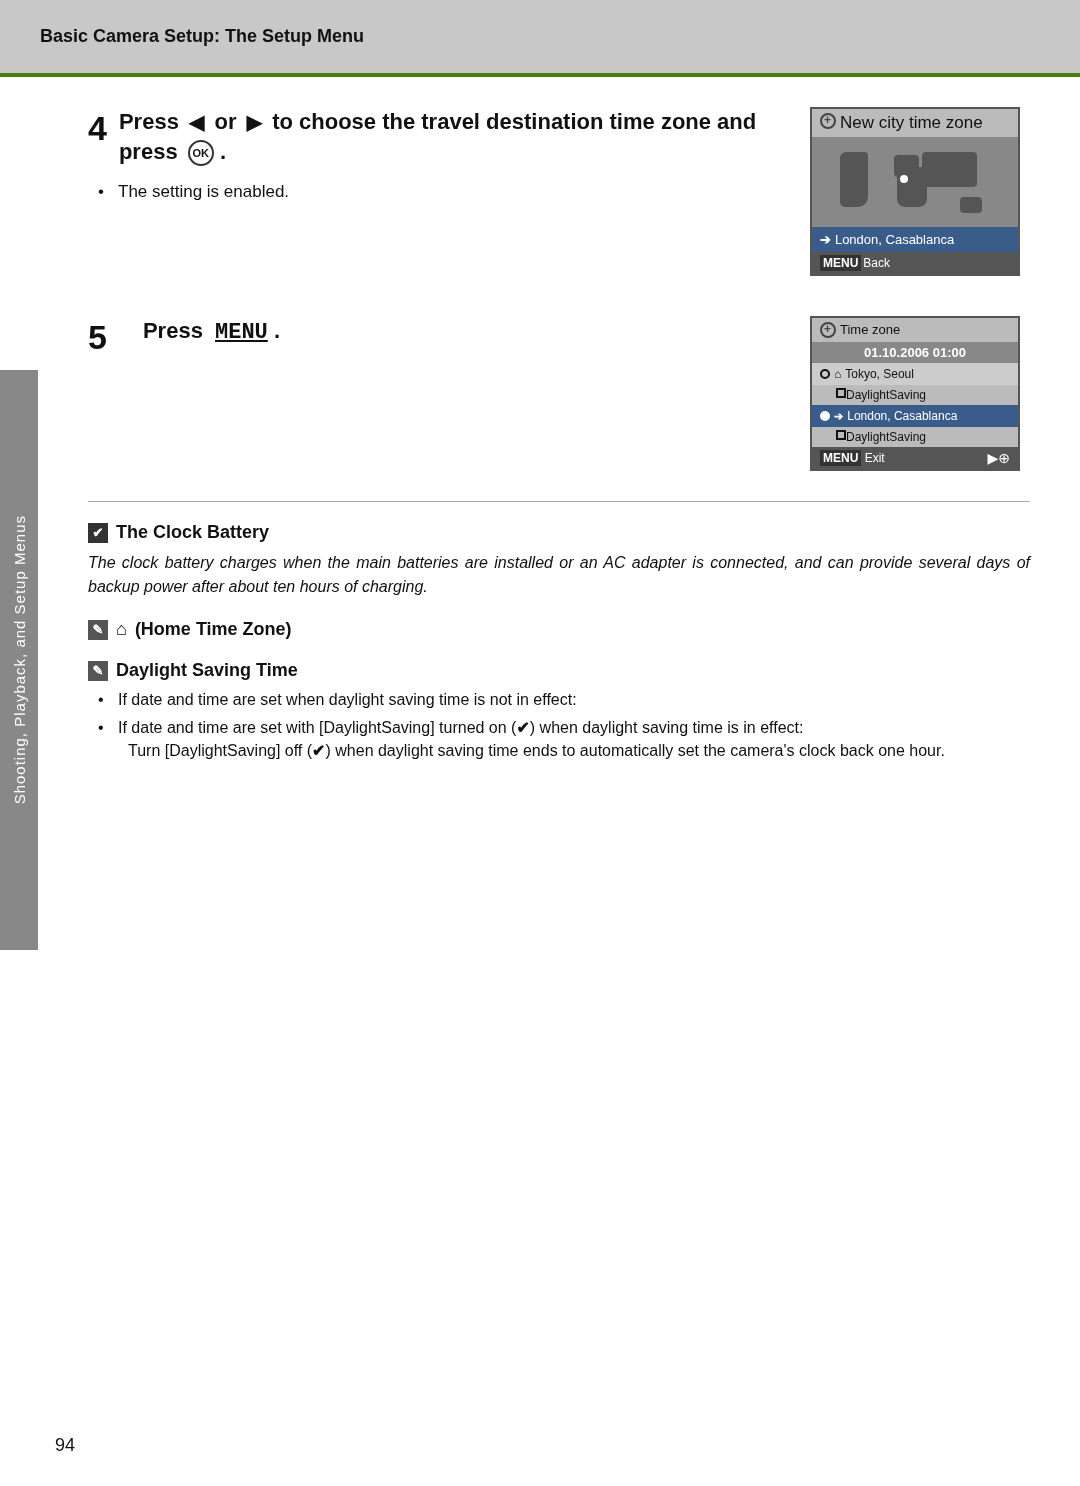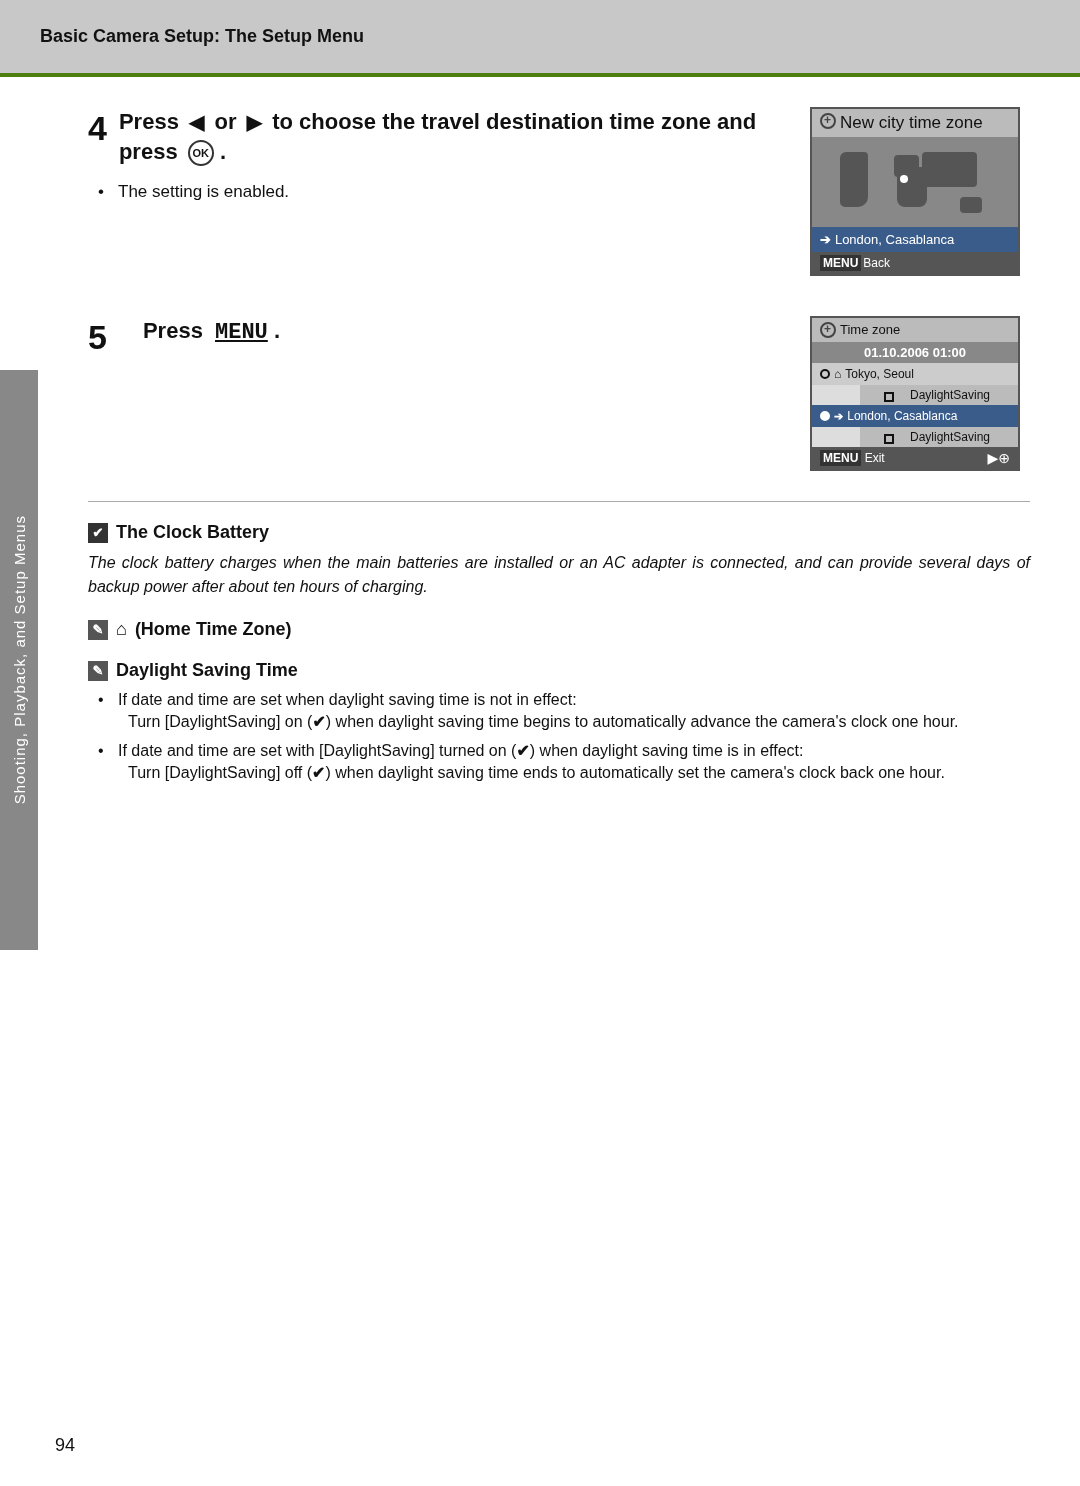--- a/index.html
+++ b/index.html
@@ -253,23 +253,22 @@
       align-items: center;
       gap: 4px;
       background: #ccc;
     }
 
     .screen5-row-indent {
       padding: 3px 8px 3px 24px;
       font-size: 12px;
       background: #bbb;
       display: flex;
-      align-items: flex-end;
-      gap: 16px;
-      margin-left: 48px;
+      align-items: flex-start;
+      gap: 0;
     }
 
     .screen5-row-selected {
       background: #3a5c8a;
       color: #fff;
     }
 
     .screen5-menu-bar {
       background: #555;
       color: #fff;
@@ -513,23 +512,20 @@
 
   <div class="note-section">
     <div class="note-title">
       <span class="pencil-icon">✎</span>
       <span>Daylight Saving Time</span>
     </div>
     <ul class="note-bullet-list">
       <li>
         <span>If date and time are set when daylight saving time is not in effect:</span>
         <br>
-        <span style="padding-left:10px;">
-          <span>Turn [DaylightSaving] on (</span><span style="font-weight:bold;">✔</span><span>) when daylight saving time begins to automatically advance the camera's clock one hour.</span>
-        </span>
       </li>
       <li>
         <span>If date and time are set with [DaylightSaving] turned on (</span><span style="font-weight:bold;">✔</span><span>) when daylight saving time is in effect:</span>
         <br>
         <span style="padding-left:10px;">
           <span>Turn [DaylightSaving] off (</span><span style="font-weight:bold;">✔</span><span>) when daylight saving time ends to automatically set the camera's clock back one hour.</span>
         </span>
       </li>
     </ul>
   </div>

